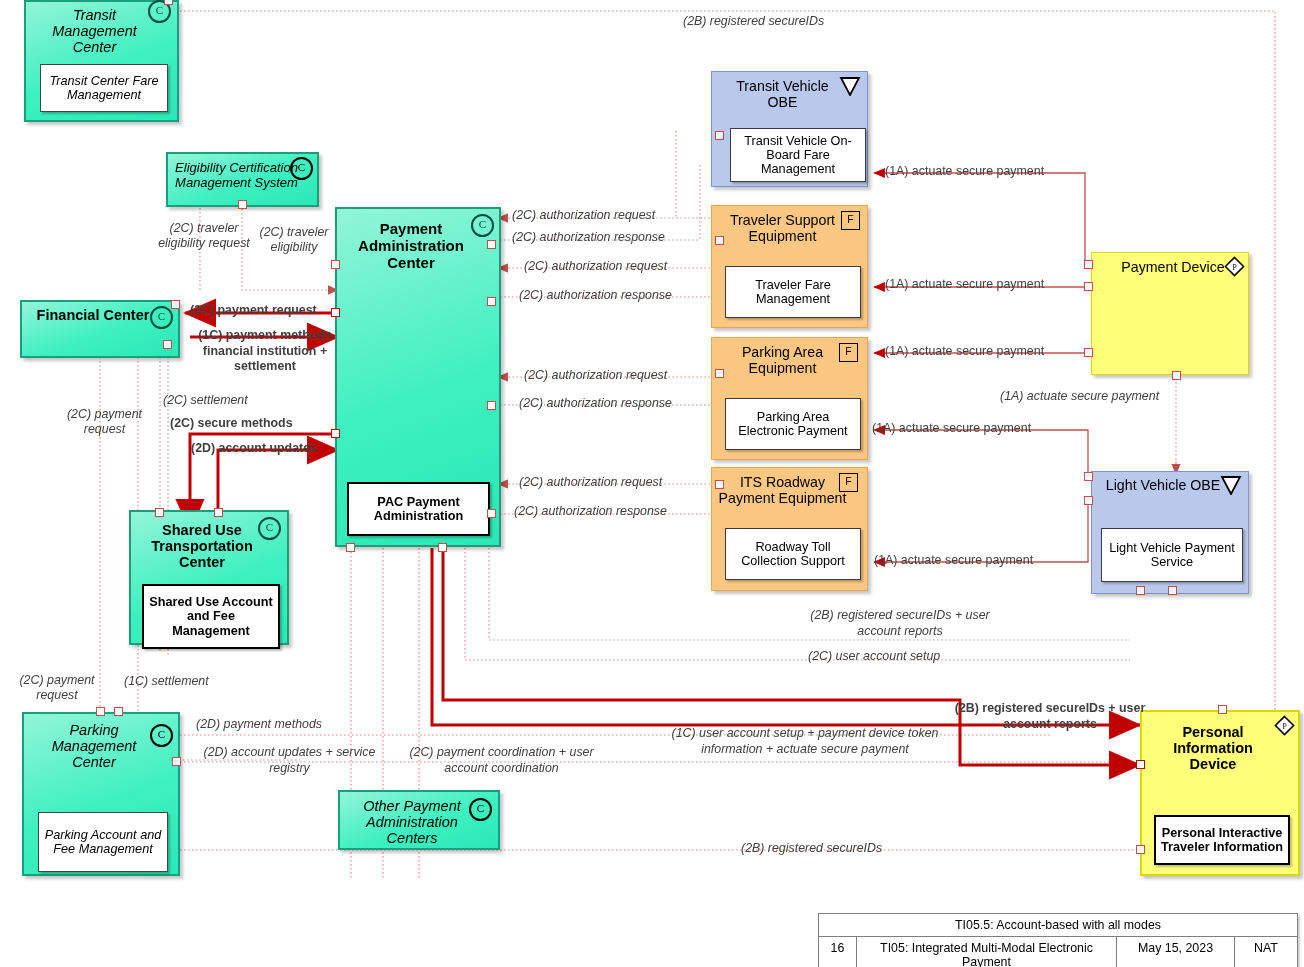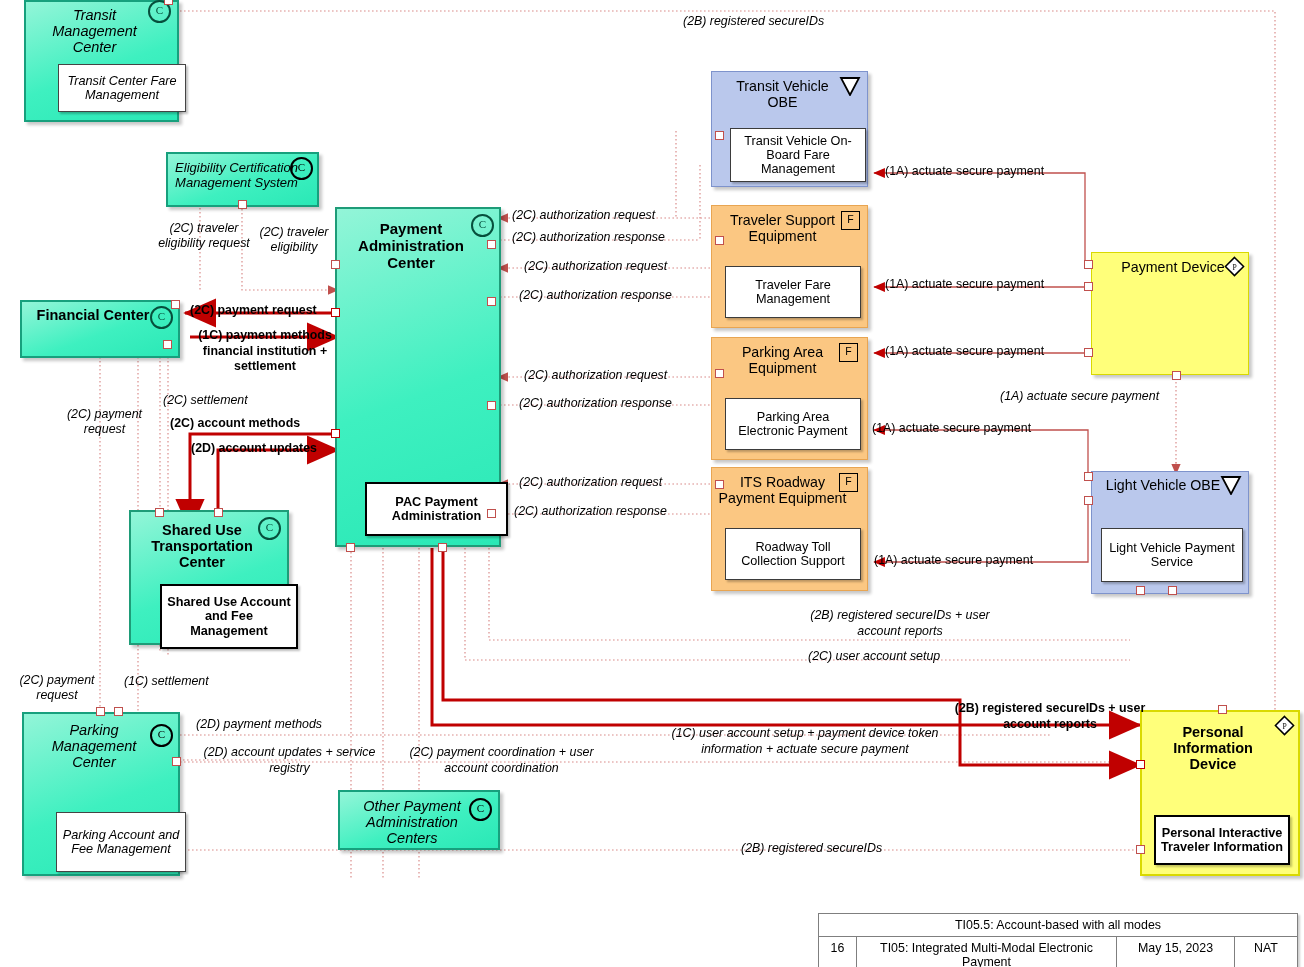--- a/index.html
+++ b/index.html
@@ -16,21 +16,21 @@
   .node.italic .title{font-style:italic;font-weight:normal;font-size:14.5px;}
   .node .obj{
      position:absolute;background:#fff;box-sizing:border-box;
      display:flex;align-items:center;justify-content:center;text-align:center;
      line-height:1.12;font-size:12.7px;color:#000;padding:2px 3px;
   }
 
   
   .center{background:linear-gradient(160deg,#93f5d8 0%,#3ef0c0 55%,#2ae8b6 100%);
           border:2px solid #1e9c78;}
-  .center .obj{border:2px solid #000;box-shadow:2px 2px 2px rgba(0,0,0,.25);margin-left:18px;}
+  .center .obj{border:2px solid #000;box-shadow:2px 2px 2px rgba(0,0,0,.25);}
   .center.plain{border:2px solid #17a07d;}
   .center.plain .obj{border:1.4px solid #444;}
 
   
   .field{background:#fbc782;border:1.6px solid #e8a552;}
   .field .obj{border:1.6px solid #3b3b3b;box-shadow:2px 2px 2px rgba(0,0,0,.25);}
 
   
   .vehicle{background:#bac8ec;border:1.6px solid #7e93cc;}
   .vehicle .obj{border:1.6px solid #3b3b3b;box-shadow:2px 2px 2px rgba(0,0,0,.25);}
@@ -45,21 +45,21 @@
   .badge.circ{width:19px;height:19px;border-radius:50%;border:2px solid #000;
        background:transparent;font-size:11px;line-height:16px;text-align:center;
        font-family:"Liberation Serif",serif;color:#000;font-weight:normal;}
   .badge.circ.dark{border-color:#064f3c;color:#064f3c;}
   .badge.sq{width:17px;height:17px;border:1.6px solid #000;background:transparent;
        font-size:10.5px;line-height:15px;text-align:center;color:#000;}
   .badge.dia{width:21px;height:21px;}
   .badge.tri{width:22px;height:20px;}
 
   
-  .lab{position:absolute;color:#000000;font-size:12.4px;line-height:1.22;
+  .lab{position:absolute;color:#404040;font-size:12.4px;line-height:1.22;
        white-space:nowrap;}
   .lab.it{font-style:italic;}
   .lab.bd{font-weight:bold;}
   .lab.ct{text-align:center;}
 
   
   .port{position:absolute;width:9px;height:9px;background:#fff;border:1.6px solid #c0504d;box-sizing:border-box;}
   .port.solid{border-color:#c00000;}
 
   
@@ -323,21 +323,21 @@
 
   <div class="lab bd" style="left:190px;top:303px;">(2C) payment request</div>
   <div class="lab bd ct" style="left:185px;top:328px;width:160px;white-space:normal;line-height:1.25;">
     <span>(1C) payment methods financial institution + settlement</span>
   </div>
 
   <div class="lab it ct" style="left:52px;top:407px;width:105px;white-space:normal;">
     <span>(2C) payment request</span>
   </div>
   <div class="lab it" style="left:163px;top:393px;">(2C) settlement</div>
-  <div class="lab bd" style="left:170px;top:416px;">(2C) account methods</div>
+  <div class="lab bd" style="left:170px;top:416px;">(2C) secure methods</div>
   <div class="lab bd" style="left:191px;top:441px;">(2D) account updates</div>
 
   <div class="lab it ct" style="left:7px;top:673px;width:100px;white-space:normal;">
     <span>(2C) payment request</span>
   </div>
   <div class="lab it" style="left:124px;top:674px;">(1C) settlement</div>
   <div class="lab it" style="left:196px;top:717px;">(2D) payment methods</div>
   <div class="lab it ct" style="left:187px;top:745px;width:205px;white-space:normal;line-height:1.25;">
     <span>(2D) account updates + service registry</span>
   </div>

